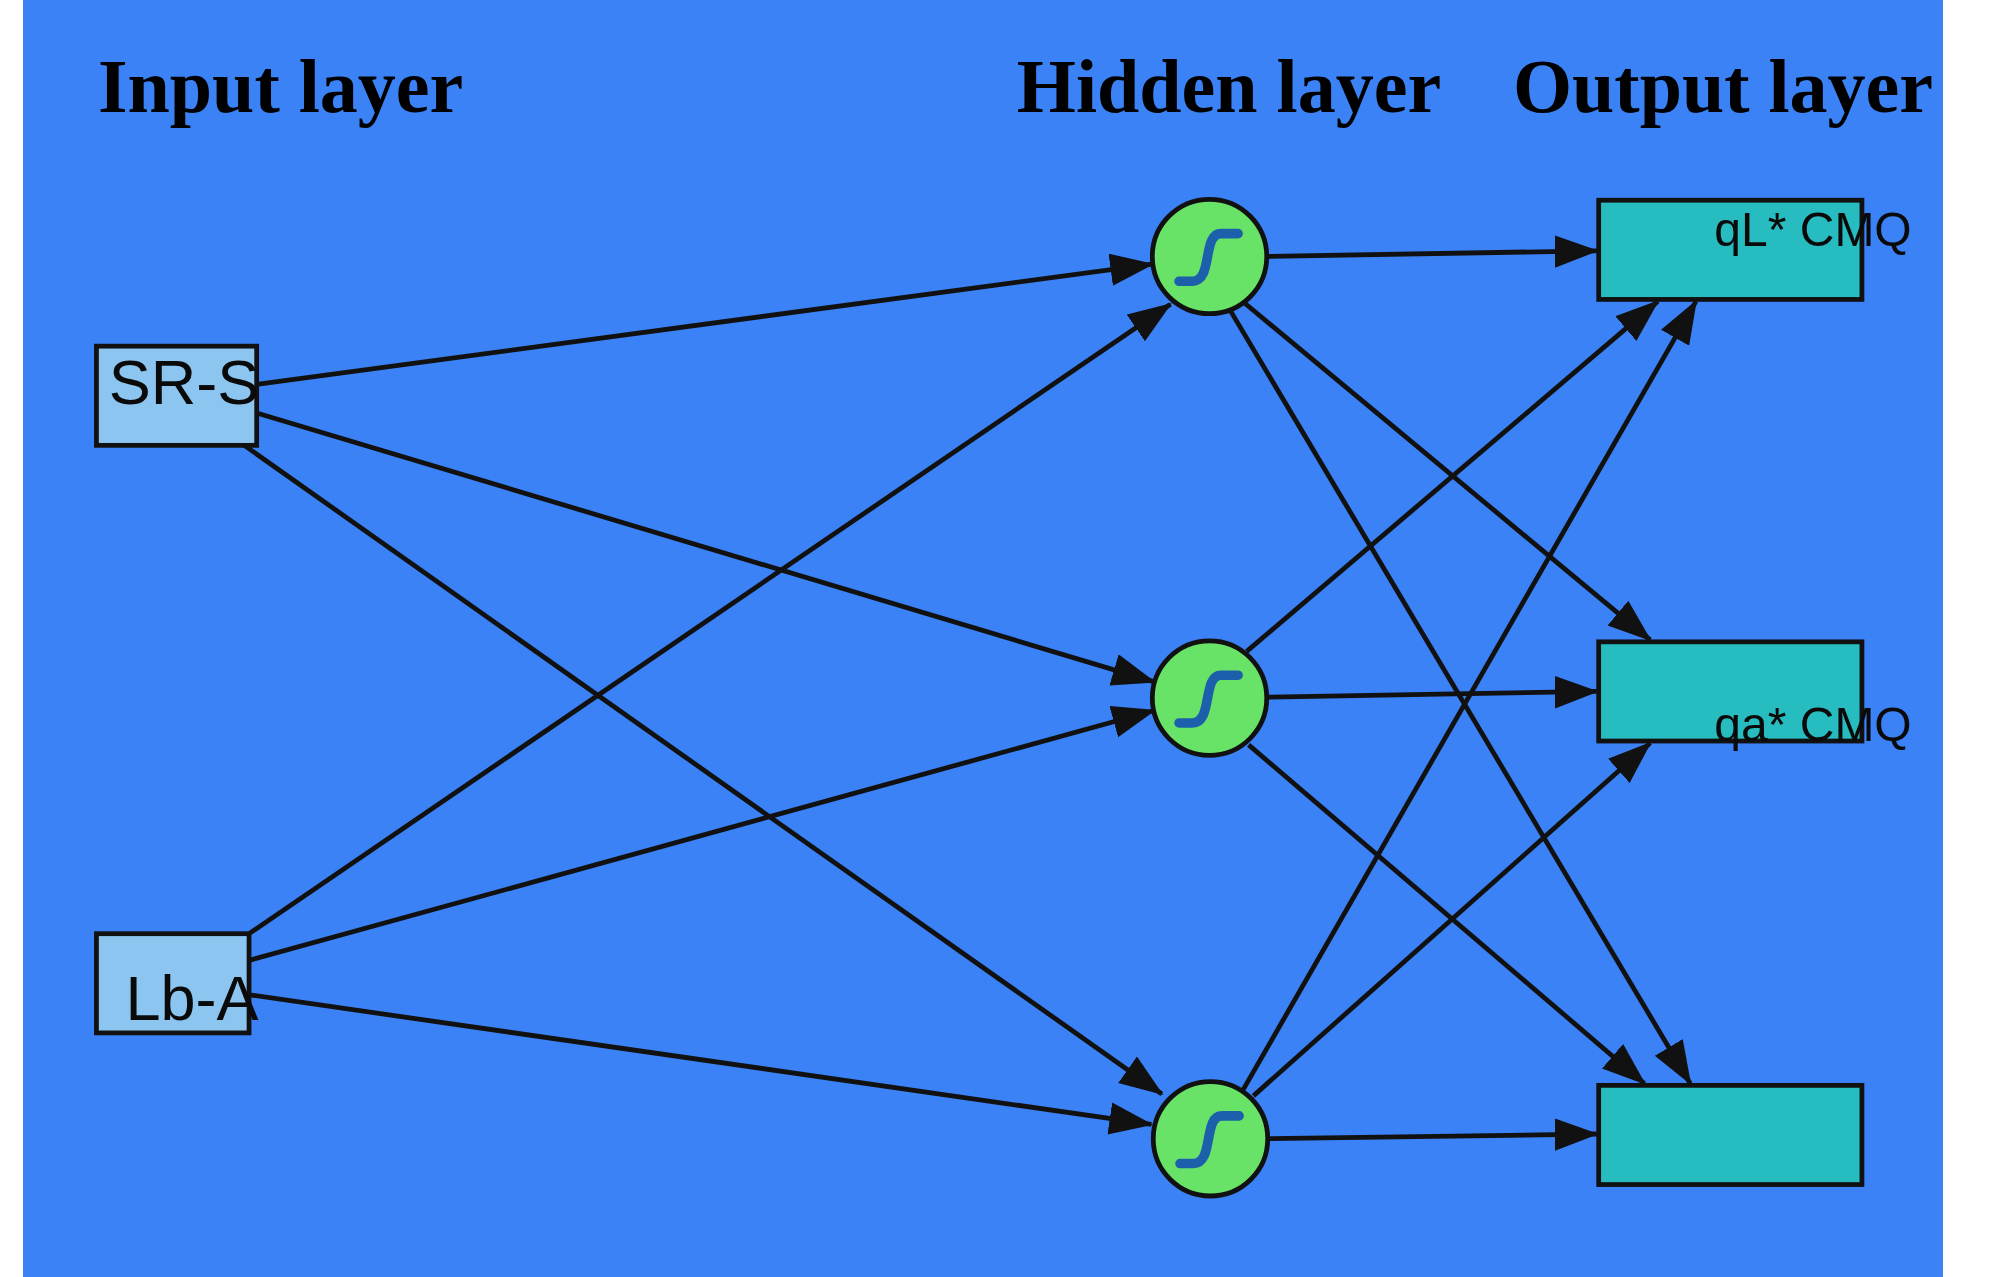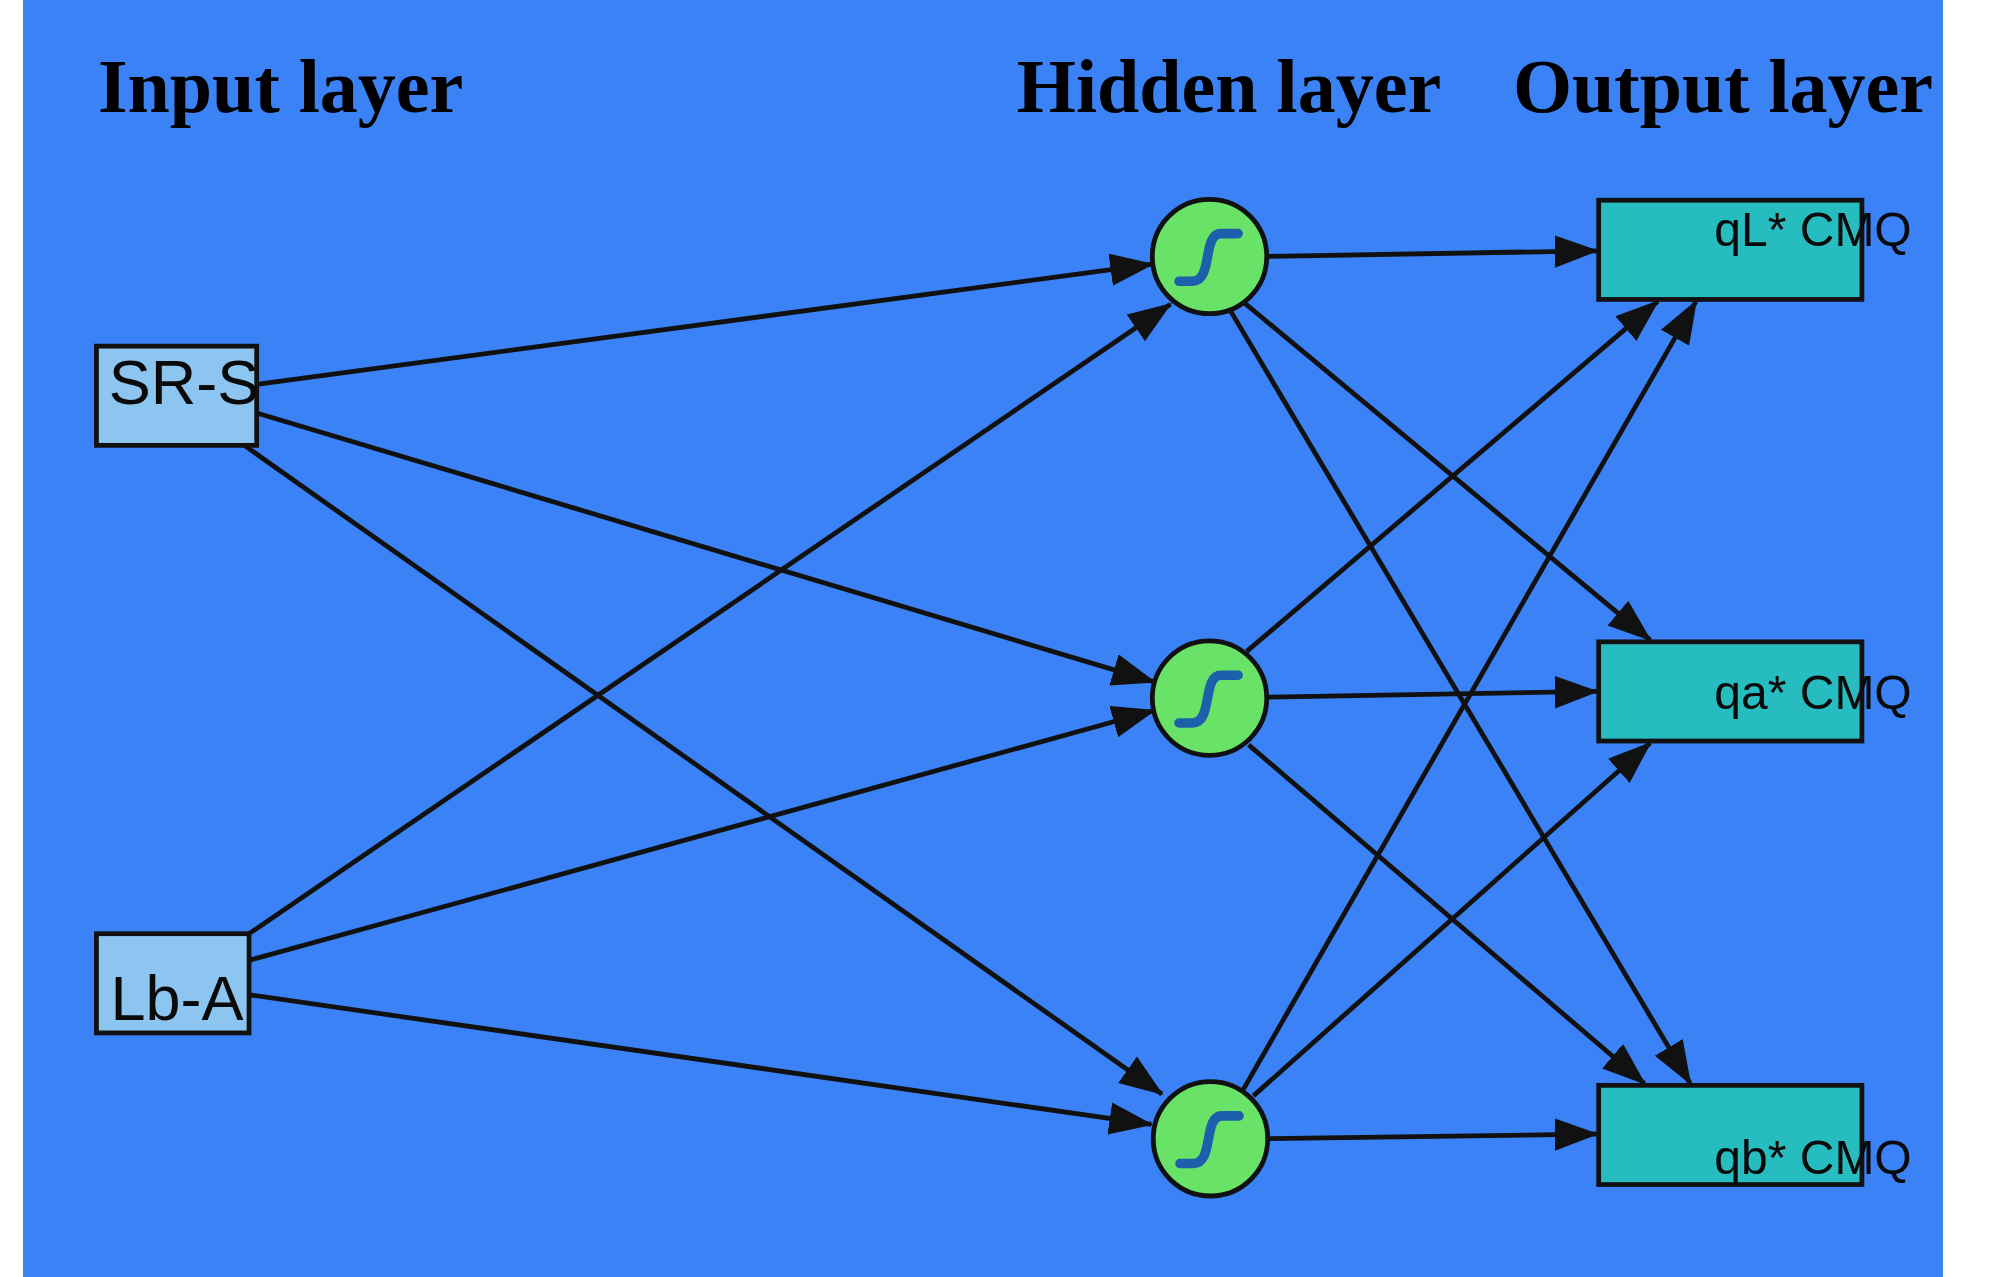--- a/index.html
+++ b/index.html
@@ -75,19 +75,18 @@
         <circle cx="1245" cy="1163" r="60" fill="#68e368" stroke="#111111" stroke-width="5"></circle>
         <path d="M 1213 1189 L 1227 1189 C 1249 1189 1237 1139 1257 1139 L 1275 1139" fill="none" stroke="#1c60ac" stroke-width="10" stroke-linecap="round" stroke-linejoin="round"></path>
       </g>
   </svg>
 
   <div class="layer-title" id="title-0" style="left: 75px; top: 48px;">Input layer</div>
   <div class="layer-title mid" id="title-2" style="left: 1700px; top: 48px;">Output layer</div>
   <div class="layer-title mid" id="title-1" style="left: 1206px; top: 48px;">Hidden layer</div>
 
   <div class="node-label input" id="lbl-in-0" style="left: 161px; top: 384px;">SR-S</div>
-  <div class="node-label input" id="lbl-in-1" style="left: 154px; top: 1000px;">Lb-A</div>
+  <div class="node-label input" id="lbl-in-1" style="left: 169px; top: 1000px;">Lb-A</div>
 
   <div class="node-label output" id="lbl-out-0" style="left: 1790px; top: 231px;">qL* CMQ</div>
-  <div class="node-label output" id="lbl-out-1" style="left: 1790px; top: 694px;">qa* CMQ</div>
-  <div class="node-label output" id="lbl-out-2" style="left: 1790px; top: 1159px;">qb* CMQ</div>
+  <div class="node-label output" id="lbl-out-1" style="left: 1790px; top: 726px;">qa* CMQ</div>
 
 </div>
 
 </body></html>

